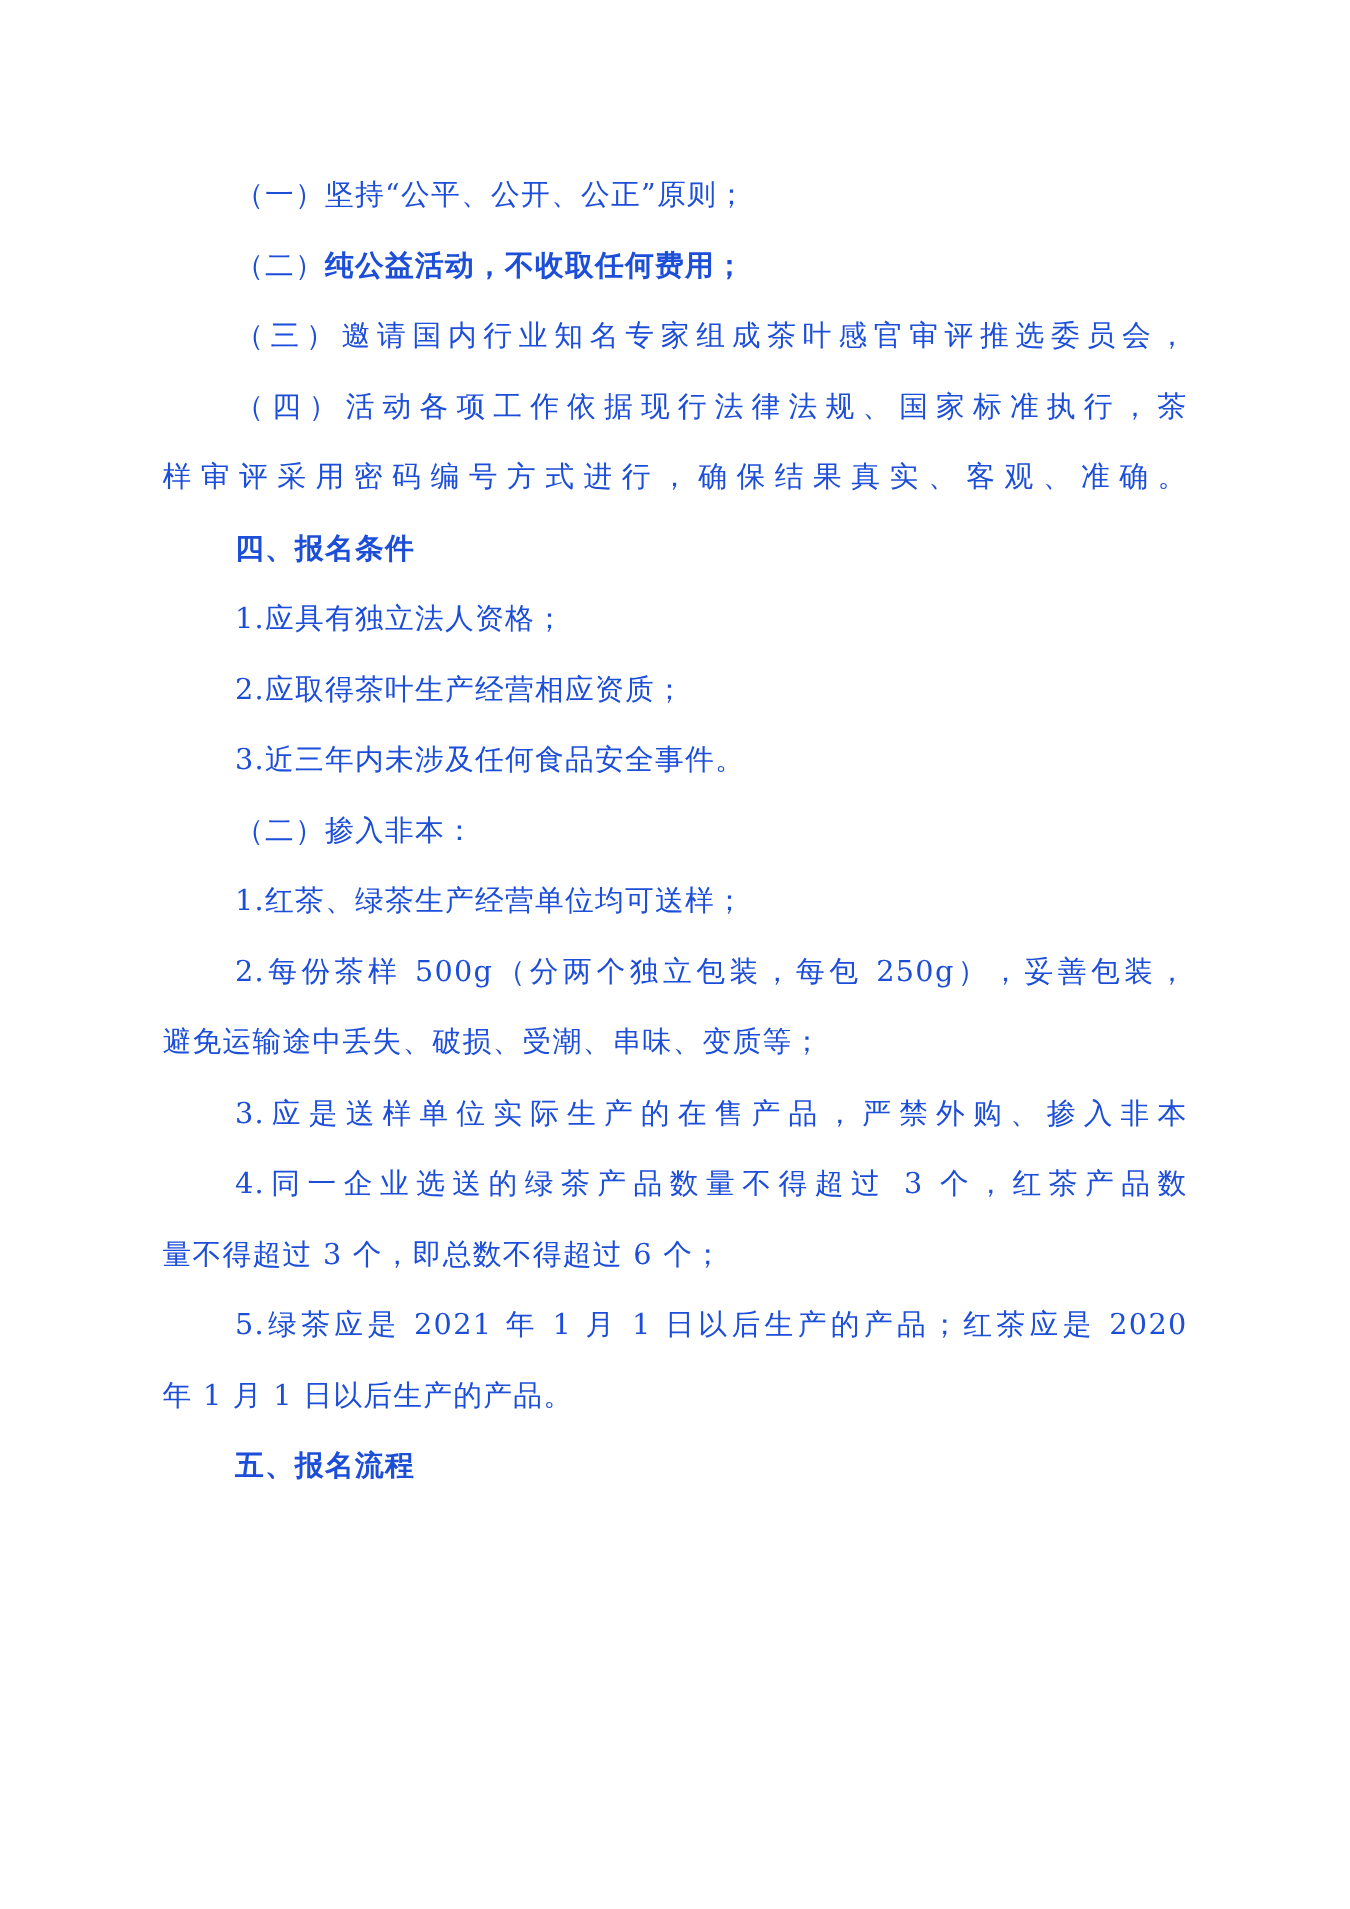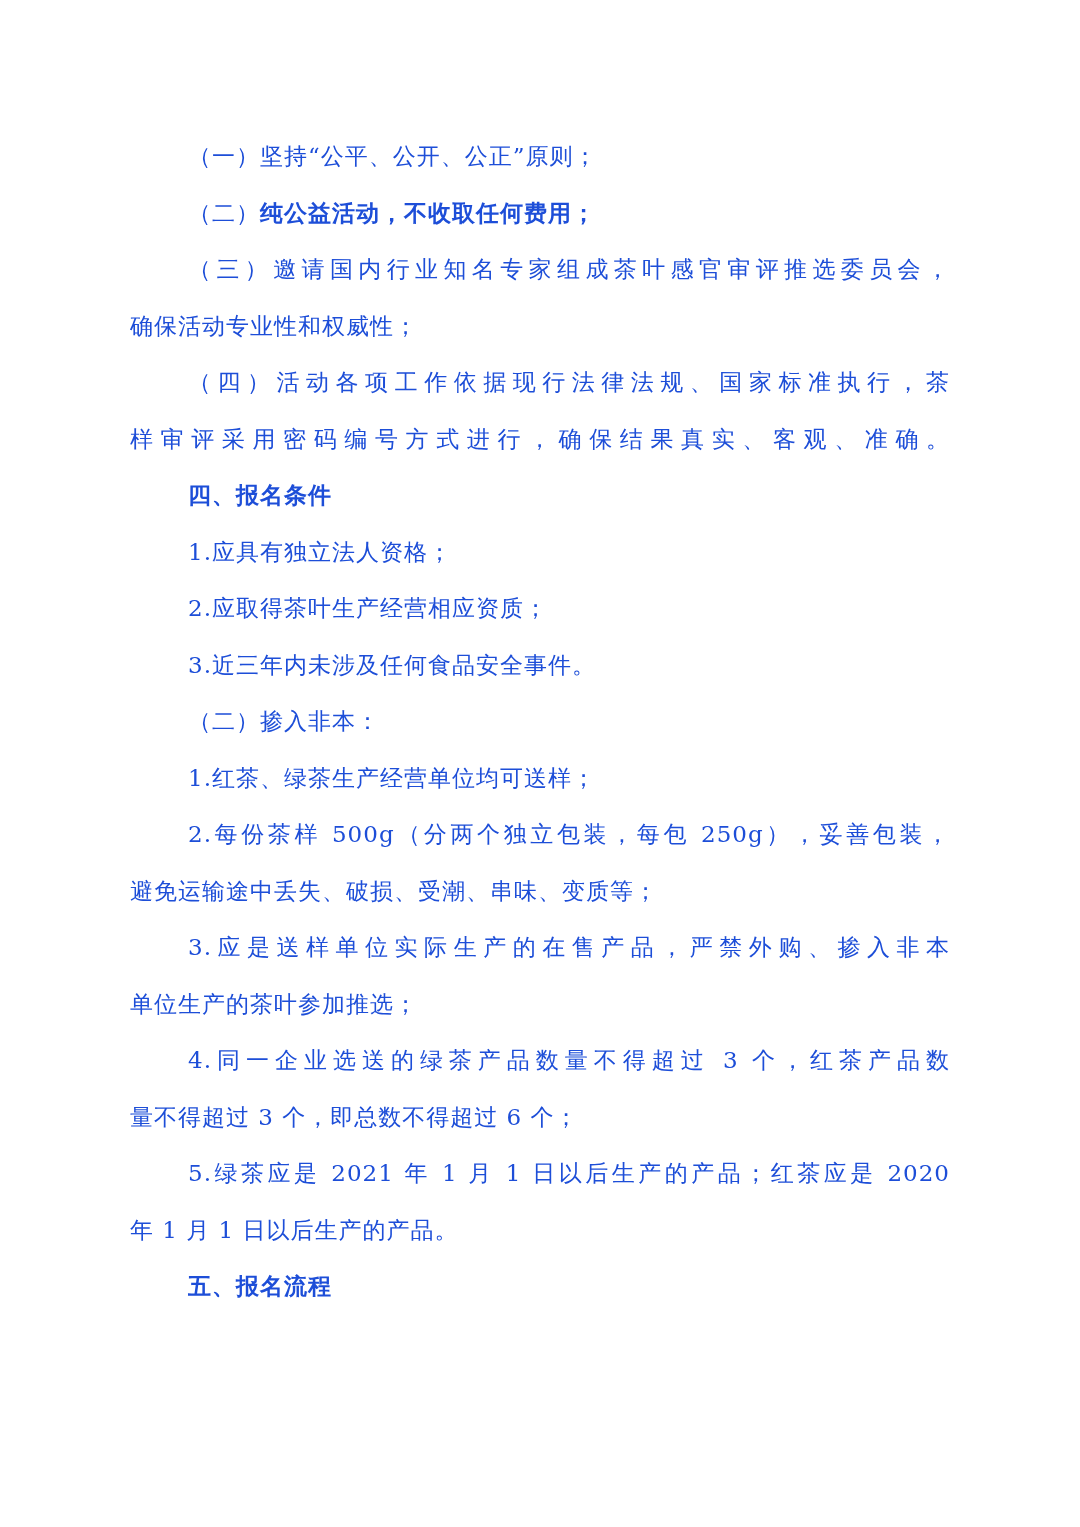--- a/index.html
+++ b/index.html
@@ -56,32 +56,30 @@
   }
 </style>
 </head>
 <body>
 
 <div class="page">
   <div class="doc" id="doc-body">
       <div class="line indent"><span class="run">（一）坚持“公平、公开、公正”原则；</span></div>
       <div class="line indent"><span class="run">（二）</span><span class="run bold">纯公益活动，不收取任何费用；</span></div>
       <div class="line indent fill"><span class="run">（三）邀请国内行业知名专家组成茶叶感官审评推选委员会，</span></div>
-      <div class="line"><span class="run">确保活动专业性和权威性；</span></div>
       <div class="line indent fill"><span class="run">（四）活动各项工作依据现行法律法规、国家标准执行，茶</span></div>
       <div class="line fill"><span class="run">样审评采用密码编号方式进行，确保结果真实、客观、准确。</span></div>
       <div class="line indent heading"><span class="run bold">四、报名条件</span></div>
       <div class="line indent"><span class="run">1.应具有独立法人资格；</span></div>
       <div class="line indent"><span class="run">2.应取得茶叶生产经营相应资质；</span></div>
       <div class="line indent"><span class="run">3.近三年内未涉及任何食品安全事件。</span></div>
       <div class="line indent"><span class="run">（二）掺入非本：</span></div>
       <div class="line indent"><span class="run">1.红茶、绿茶生产经营单位均可送样；</span></div>
       <div class="line indent fill"><span class="run">2.每份茶样 500g（分两个独立包装，每包 250g），妥善包装，</span></div>
       <div class="line"><span class="run">避免运输途中丢失、破损、受潮、串味、变质等；</span></div>
       <div class="line indent fill"><span class="run">3.应是送样单位实际生产的在售产品，严禁外购、掺入非本</span></div>
-      <div class="line"><span class="run">单位生产的茶叶参加推选；</span></div>
       <div class="line indent fill"><span class="run">4.同一企业选送的绿茶产品数量不得超过 3 个，红茶产品数</span></div>
       <div class="line"><span class="run">量不得超过 3 个，即总数不得超过 6 个；</span></div>
       <div class="line indent fill"><span class="run">5.绿茶应是 2021 年 1 月 1 日以后生产的产品；红茶应是 2020</span></div>
       <div class="line"><span class="run">年 1 月 1 日以后生产的产品。</span></div>
       <div class="line indent heading"><span class="run bold">五、报名流程</span></div>
     </div>
 </div>
 
 </body></html>

